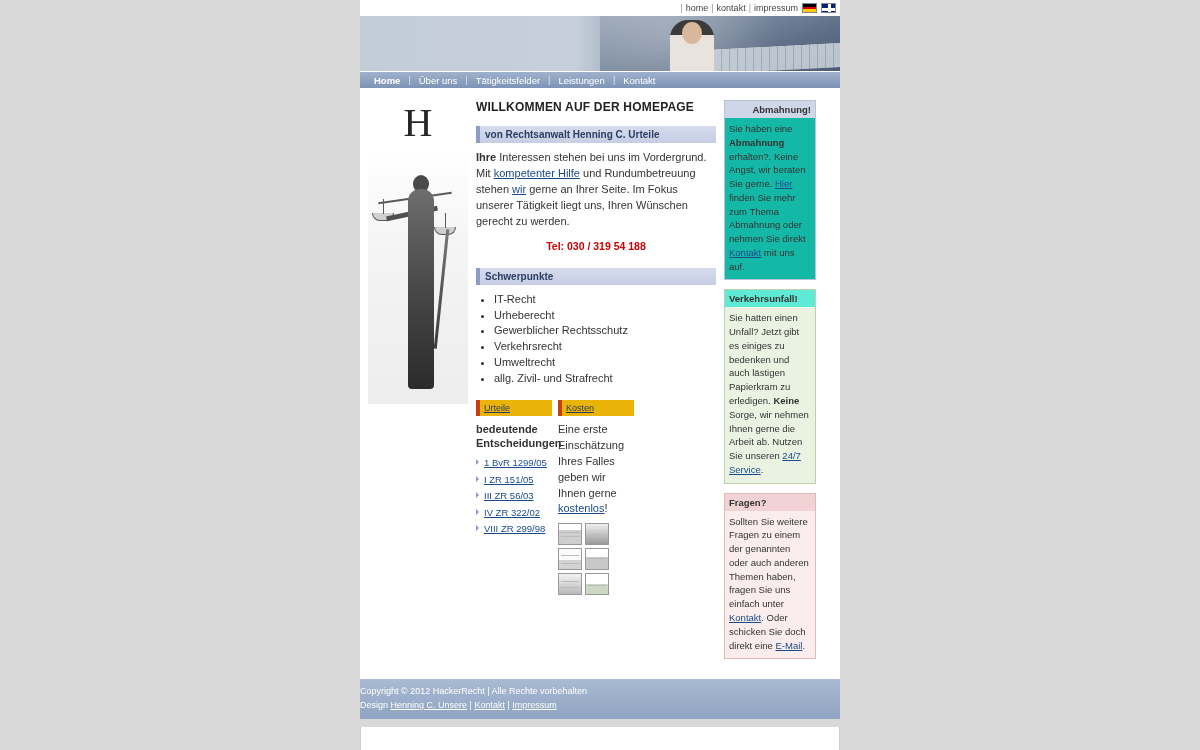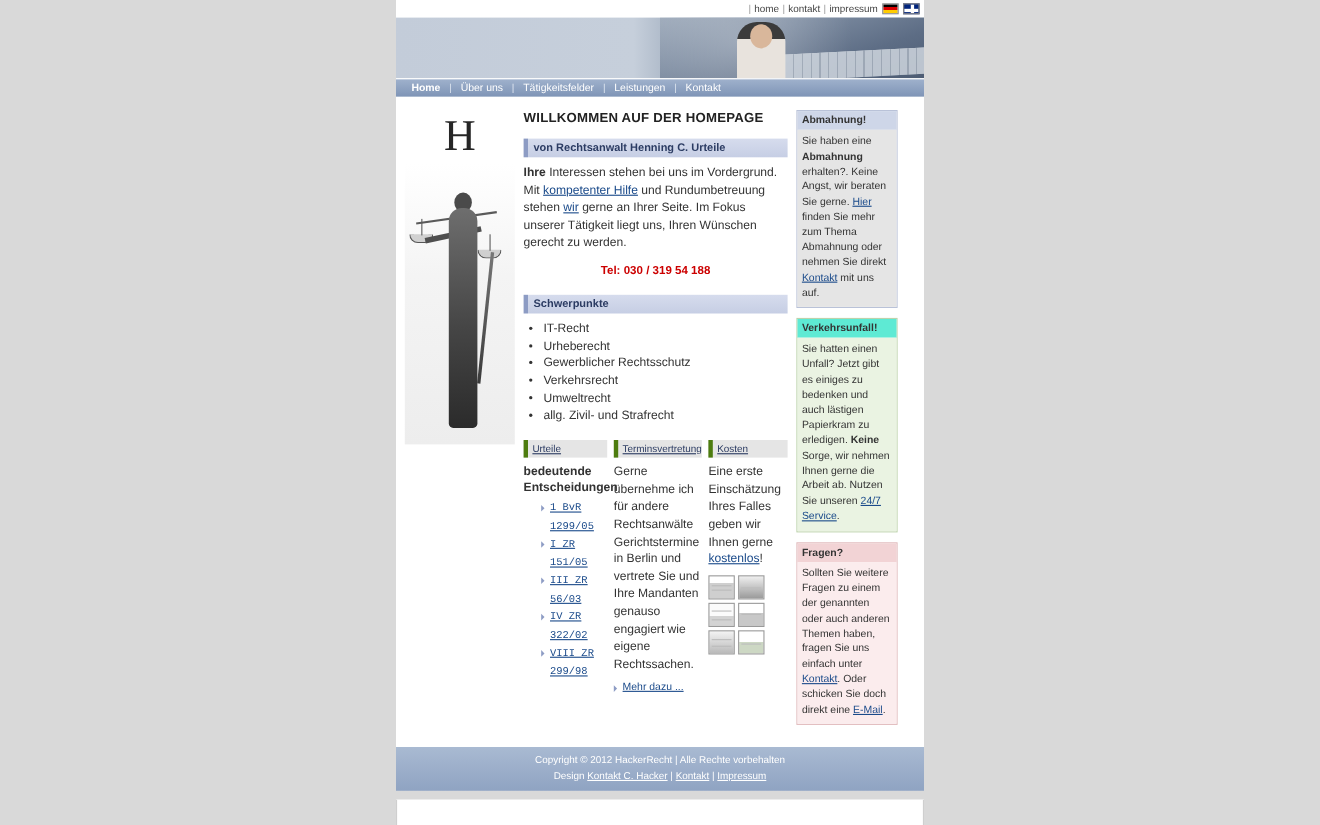--- a/index.html
+++ b/index.html
@@ -200,22 +200,22 @@
   .bar-heading {
     background: linear-gradient(to bottom, #d6dced, #c6cee4);
     border-left: 4px solid #8d9cc4;
     font-size: 10px;
     font-weight: bold;
     color: #2c3c63;
     padding: 3px 5px;
     margin-bottom: 7px;
   }
   .bar-heading.plain {
-    background: #e5e5e5;
-    border-left: 4px solid #4d7c0f;
+    background: #eab308;
+    border-left: 4px solid #c2410c;
     color: #2c3c63;
     font-weight: normal;
     text-decoration: underline;
   }
 
   p.intro { margin: 0 0 10px 0; line-height: 1.45; }
   .phone {
     text-align: center;
     color: #cc0000;
     font-weight: bold;
@@ -233,21 +233,21 @@
   .three {
     display: flex;
     gap: 6px;
     margin-top: 8px;
   }
   .three .c { width: 76px; }
   .three .c.c2 { width: 80px; }
   .three .c.c3 { width: 76px; }
   .three .bar-heading { margin-bottom: 6px; font-size: 9px; padding: 3px 4px; }
   .subtitle-strong { font-weight: bold; line-height: 1.3; margin-bottom: 4px; }
-  ul.cases { list-style: none; margin: 2px 0 0 16px; padding: 0; font-family: Liberation Mono, monospace; }
+  ul.cases { list-style: none; margin: 2px 0 0 0; padding: 0; }
   ul.cases li { line-height: 1.5; padding-left: 8px; position: relative; }
   ul.cases li:before {
     content: "";
     position: absolute; left: 0; top: 5px;
     border-left: 3px solid #8d9cc4;
     border-top: 3px solid transparent;
     border-bottom: 3px solid transparent;
   }
   ul.cases li a { font-size: 9.5px; }
   .small-text { line-height: 1.45; }
@@ -297,34 +297,34 @@
     font-size: 9.5px;
     padding: 3px 4px;
     color: #333;
   }
   .box .box-body {
     padding: 4px 4px 6px 4px;
     line-height: 1.45;
     font-size: 9.5px;
   }
   .box.blue { border-color: #b9c2d8; }
-  .box.blue .box-title { background: #ced6e8; }
-  .box.blue .box-body { background: #e5e5e5; }
+  .box.blue .box-title { background: #ced6e8; text-align: right; }
+  .box.blue .box-body { background: #14b8a6; }
   .box.green { border-color: #bcd2ab; }
   .box.green .box-title { background: #5eead4; }
   .box.green .box-body { background: #eaf3e2; }
   .box.pink { border-color: #e0b9bb; }
   .box.pink .box-title { background: #f2d3d5; }
   .box.pink .box-body { background: #fbeced; }
 
   
   .footer {
     background: linear-gradient(to bottom, #a9bad2, #8fa3c2);
     color: #ffffff;
-    text-align: center;
+    text-align: left;
     font-size: 9px;
     padding: 6px 0 7px 0;
     line-height: 1.5;
     border-top: 1px solid #fff;
   }
   .footer a { color: #ffffff; }
   .footer-gap { height: 8px; background: #d9d9d9; }
   .below {
     height: 240px;
     background: #ffffff;
@@ -413,25 +413,20 @@
           <div class="subtitle-strong">bedeutende Entscheidungen</div>
           <ul class="cases">
             <li><a href="#">1 BvR 1299/05</a></li>
             <li><a href="#">I ZR 151/05</a></li>
             <li><a href="#">III ZR 56/03</a></li>
             <li><a href="#">IV ZR 322/02</a></li>
             <li><a href="#">VIII ZR 299/98</a></li>
           </ul>
         </div>
 
-        <div class="c c2">
-          <div class="bar-heading plain">Terminsvertretung</div>
-          <div class="small-text">Gerne übernehme ich für andere Rechtsanwälte Gerichtstermine in Berlin und vertrete Sie und Ihre Mandanten genauso engagiert wie eigene Rechtssachen.</div>
-          <div class="more"><a href="#">Mehr dazu ...</a></div>
-        </div>
 
         <div class="c c3">
           <div class="bar-heading plain">Kosten</div>
           <div class="small-text">
             <span>Eine erste Einschätzung Ihres Falles geben wir Ihnen gerne </span><a href="#">kostenlos</a><span>!</span>
           </div>
           <div class="thumbs">
             <div class="thumb t1">
                 <div class="ln" style="top:8px"></div>
                 <div class="ln" style="top:12px"></div>
@@ -481,19 +476,19 @@
           <span>Sollten Sie weitere Fragen zu einem der genannten oder auch anderen Themen haben, fragen Sie uns einfach unter </span><a href="#">Kontakt</a><span>. Oder schicken Sie doch direkt eine </span><a href="#">E-Mail</a><span>.</span>
         </div>
       </div>
 
     </div>
   </div>
 
   <div class="footer">
     <div>Copyright © 2012 HackerRecht | Alle Rechte vorbehalten</div>
     <div>
-      <span>Design </span><a href="#">Kontakt C. Hacker</a><span> | </span><a href="#">Kontakt</a><span> | </span><a href="#">Impressum</a>
+      <span>Design </span><a href="#">Henning C. Unsere</a><span> | </span><a href="#">Kontakt</a><span> | </span><a href="#">Impressum</a>
     </div>
   </div>
 
   <div class="footer-gap"></div>
   <div class="below"></div>
 </div>
 
 </body></html>

